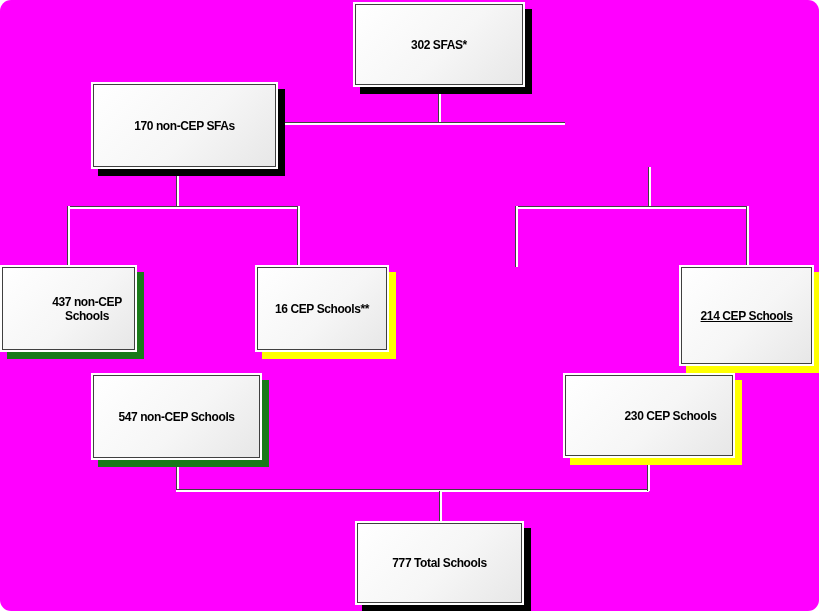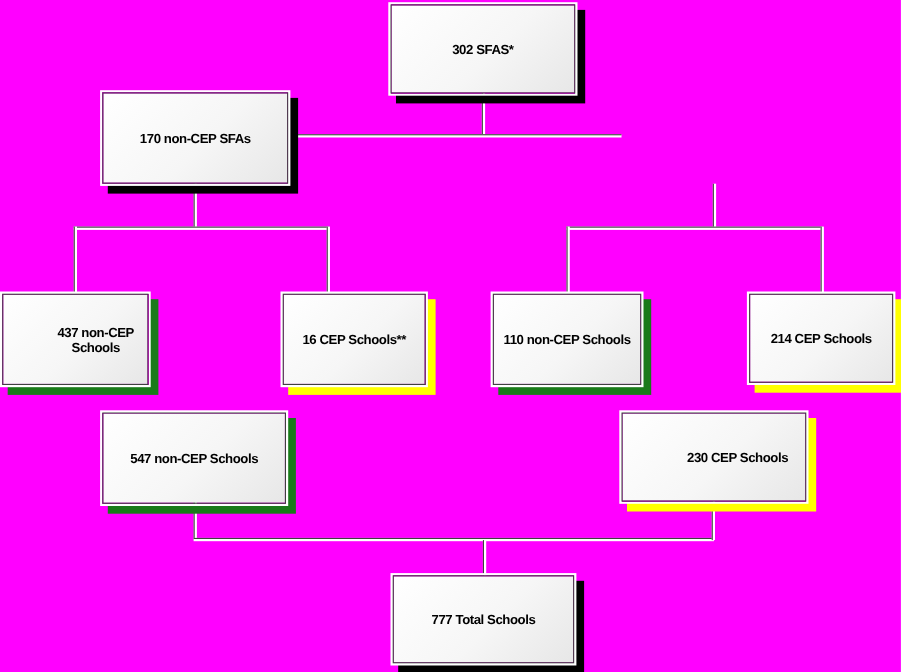--- a/index.html
+++ b/index.html
@@ -4,20 +4,21 @@
 <style>
   html, body { margin: 0; padding: 0; }
   body { font-family: "Liberation Sans", "DejaVu Sans", sans-serif; }
 
   .canvas {
     position: relative;
     width: 819px;
     height: 611px;
     background: #FF00FF;
     overflow: hidden;
+    border-radius: 11px;
   }
 
   
   .node {
     position: absolute;
     z-index: 2;
     box-sizing: border-box;
     background: linear-gradient(135deg, #ffffff 0%, #f6f6f6 55%, #e7e7e7 100%);
     border: 1px solid #404040;
     display: flex;
@@ -68,30 +69,29 @@
   <div class="v-line" style="left:515px; top:206px; height:61px;"></div>
   <div class="v-line" style="left:746px; top:206px; height:61px;"></div>
 
   <div class="v-line" style="left:176px; top:455px; height:36px;"></div>
   <div class="h-line" style="left:176px; top:489px; width:473px;"></div>
   <div class="v-line" style="left:647px; top:456px; height:35px;"></div>
   <div class="v-line" style="left:439px; top:491px; height:32px;"></div>
 
   <div class="node shadow-black" style="left:355px; top:4px;   width:168px; height:81px;">302 SFAS*</div>
 
-  <div class="node shadow-black" style="left:93px;  top:84px;  width:169px; height:83px;text-align:right;">170 non-CEP SFAs</div>
+  <div class="node shadow-black" style="left:93px;  top:84px;  width:183px; height:83px;text-align:right;">170 non-CEP SFAs</div>
 
 
   <div class="node shadow-green" style="left:2px;   top:267px; width:133px; height:83px;padding-left:40px;">437 non-CEP Schools</div>
 
   <div class="node shadow-yellow" style="left:233px; top:267px; width:130px; height:83px;margin-left:24px;">16 CEP Schools**</div>
 
-  <div class="node shadow-green" style="left:448px; top:267px; width:135px; height:83px;">110 non-CEP Schools</div>
 
-  <div class="node shadow-yellow" style="left:681px; top:267px; width:131px; height:81px;">214 CEP Schools</div>
+  <div class="node shadow-yellow" style="left:681px; top:267px; width:131px; height:97px;text-decoration:underline;">214 CEP Schools</div>
 
   <div class="node shadow-green" style="left:93px;  top:375px; width:167px; height:83px;">547 non-CEP Schools</div>
 
   <div class="node shadow-yellow" style="left:565px; top:375px; width:168px; height:81px;padding-left:46px;">230 CEP Schools</div>
 
   <div class="node shadow-black" style="left:357px; top:523px; width:165px; height:80px;">777 Total Schools</div>
 
 </div>
 
 </body></html>

